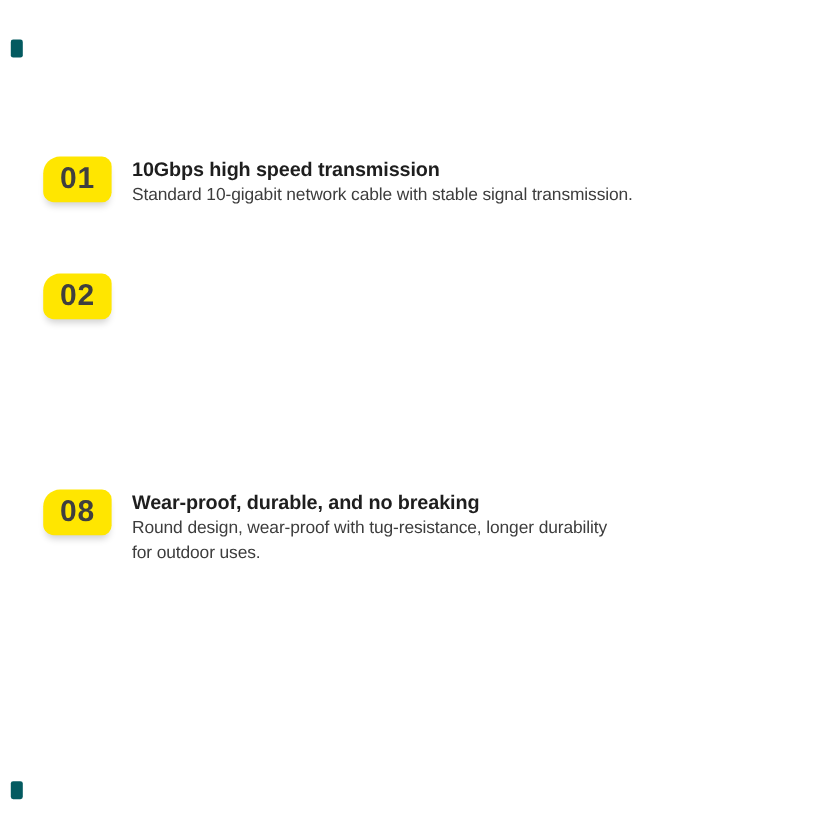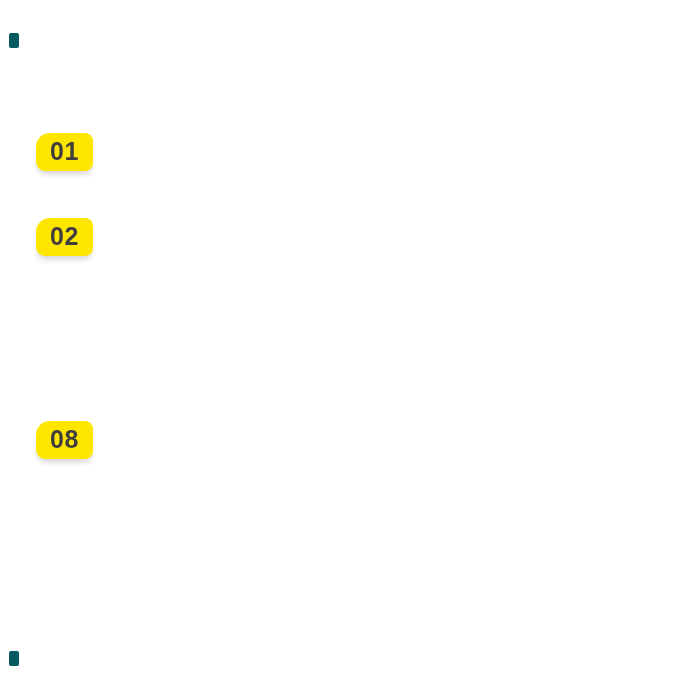--- a/index.html
+++ b/index.html
@@ -77,31 +77,40 @@
 
 <div class="canvas">
 
   <div class="decor-mark top"></div>
   <div class="decor-mark bottom"></div>
 
   <div class="row" style="top:152px">
     <div class="badge">
       <span>01</span>
     </div>
+    <div class="text-block">
+      <div class="title">10Gbps high speed transmission</div>
+      <div class="desc">Standard 10-gigabit network cable with stable signal transmission.</div>
+    </div>
   </div>
 
-  <div class="row" style="top:237px">
+  <div class="row" style="top:247px">
     <div class="badge">
       <span>02</span>
     </div>
   </div>
 
   <div class="row" style="top:344px">
   </div>
 
   <div class="row" style="top:440px">
     <div class="badge">
       <span>08</span>
     </div>
+    <div class="text-block">
+      <div class="title">Wear-proof, durable, and no breaking</div>
+      <div class="desc">Round design, wear-proof with tug-resistance, longer durability
+for outdoor uses.</div>
+    </div>
   </div>
 
 
 </div>
 
 </body></html>

